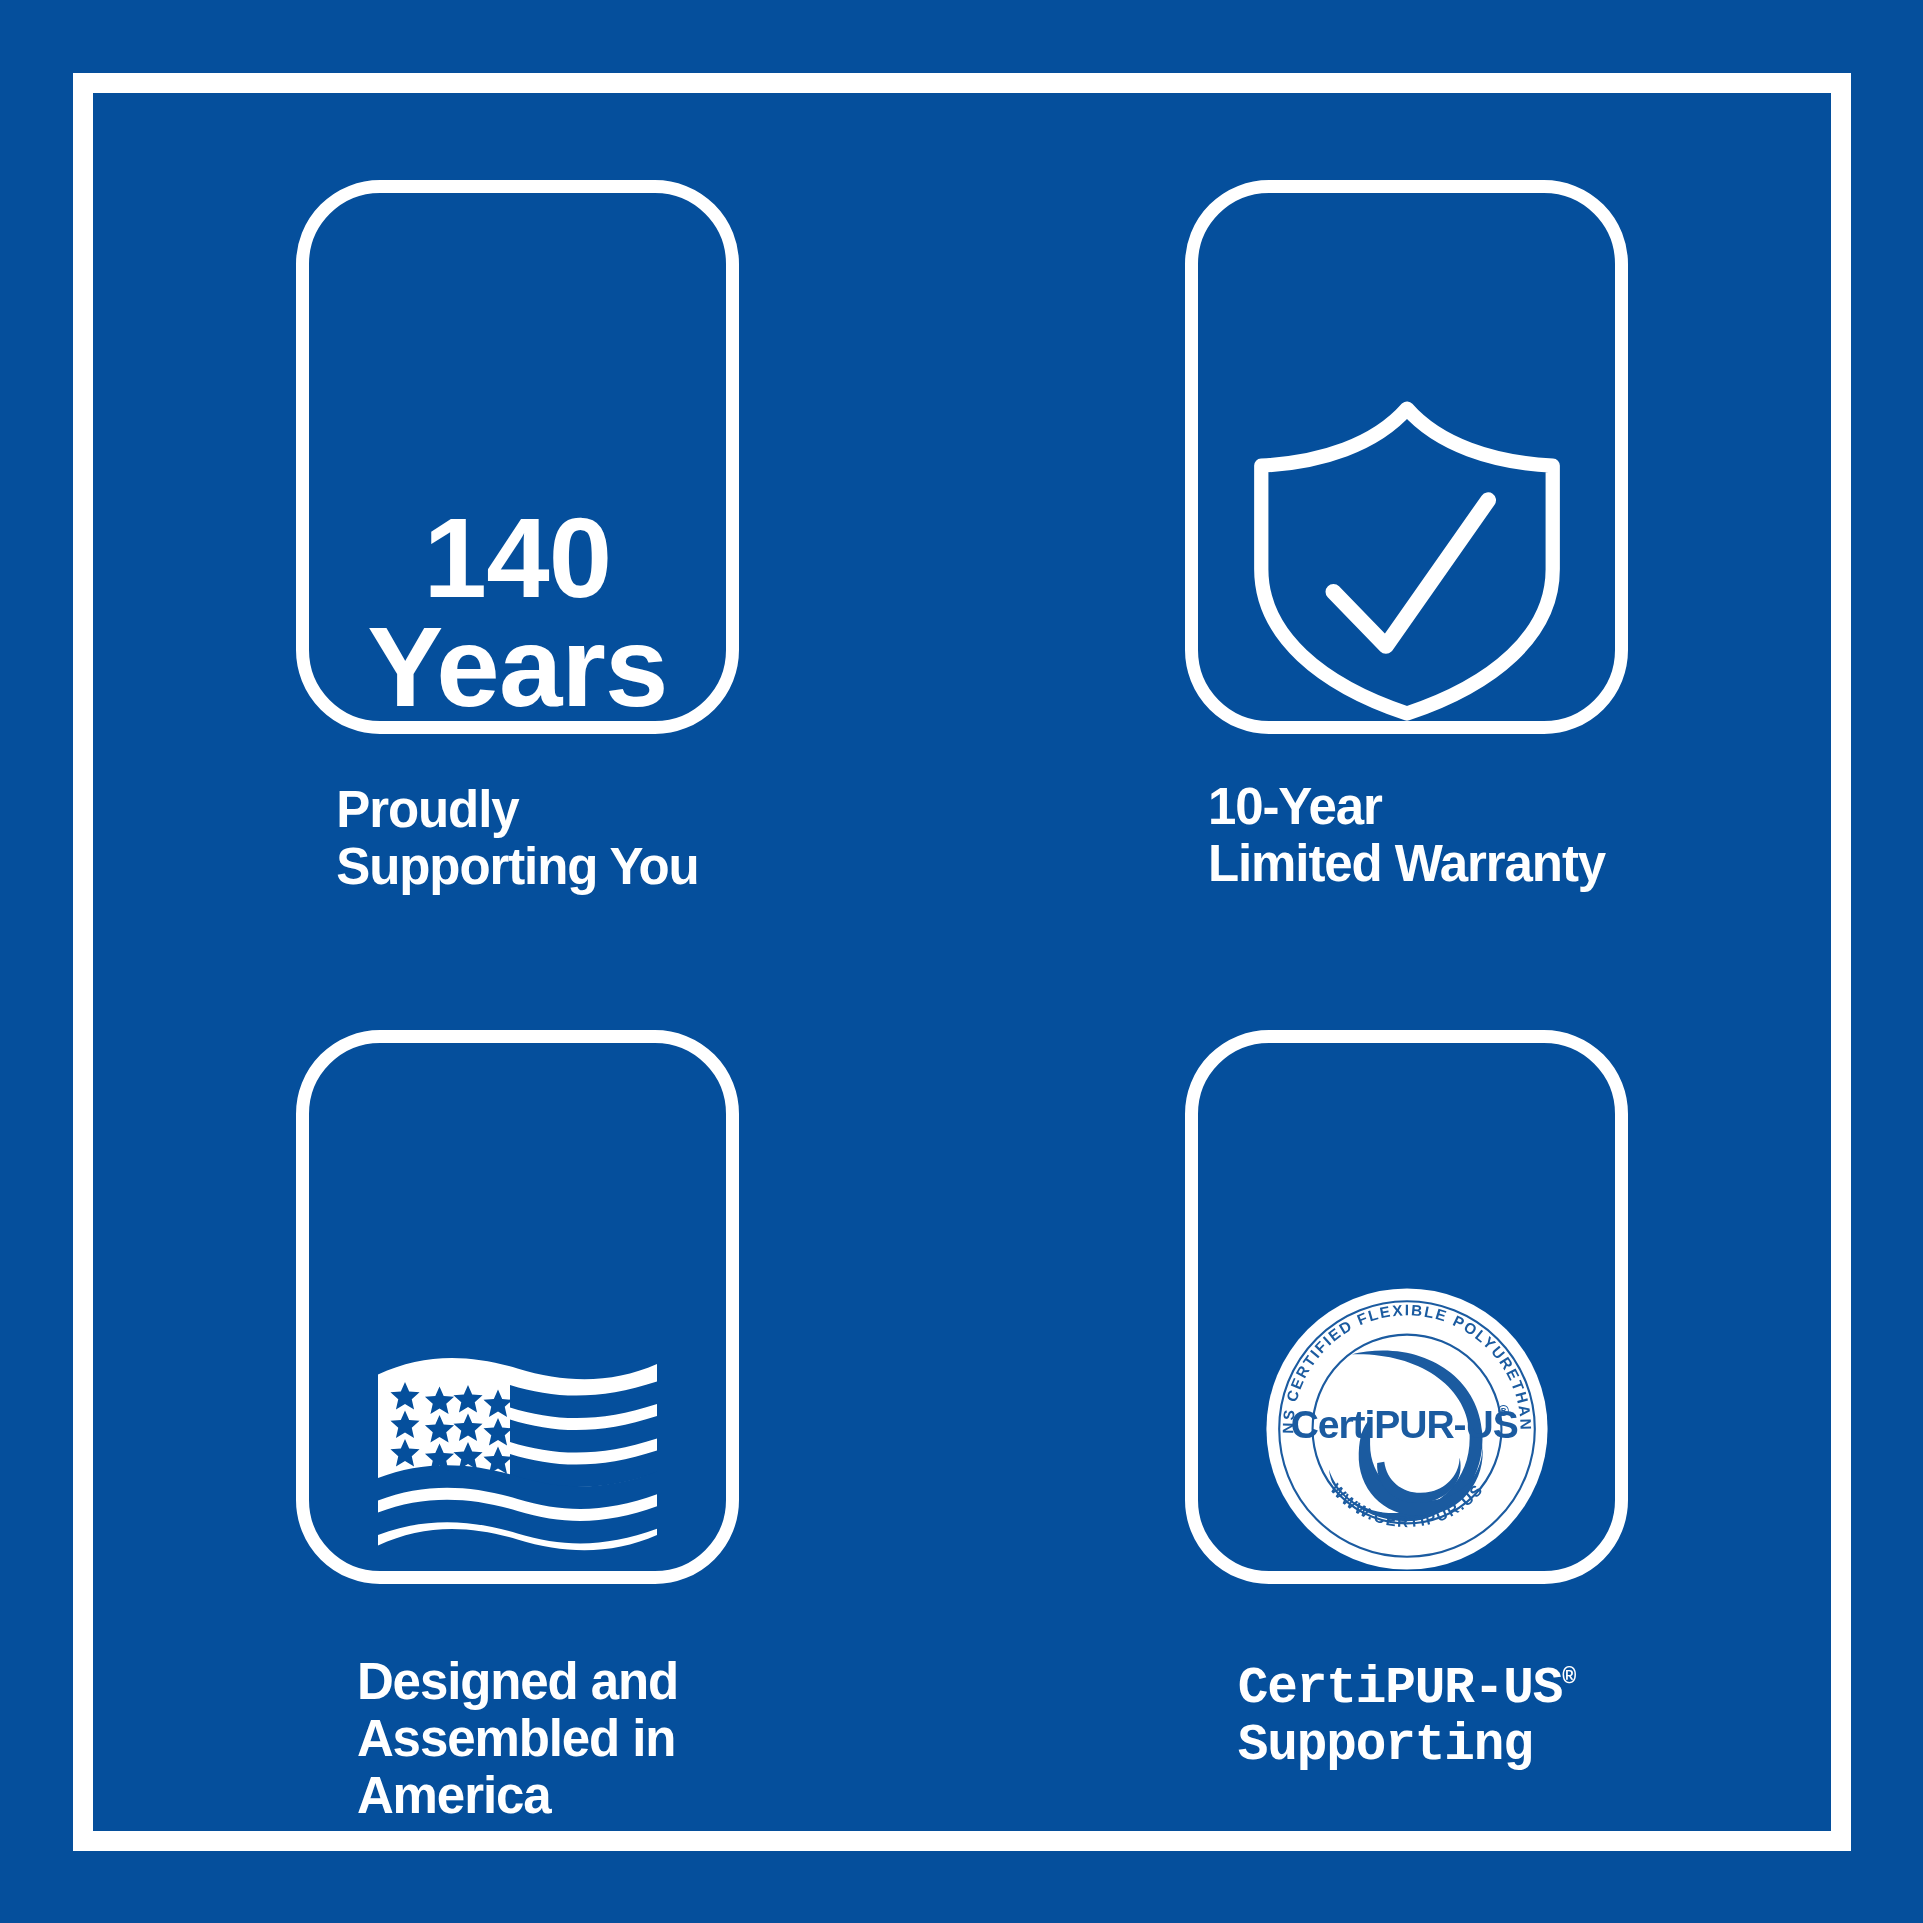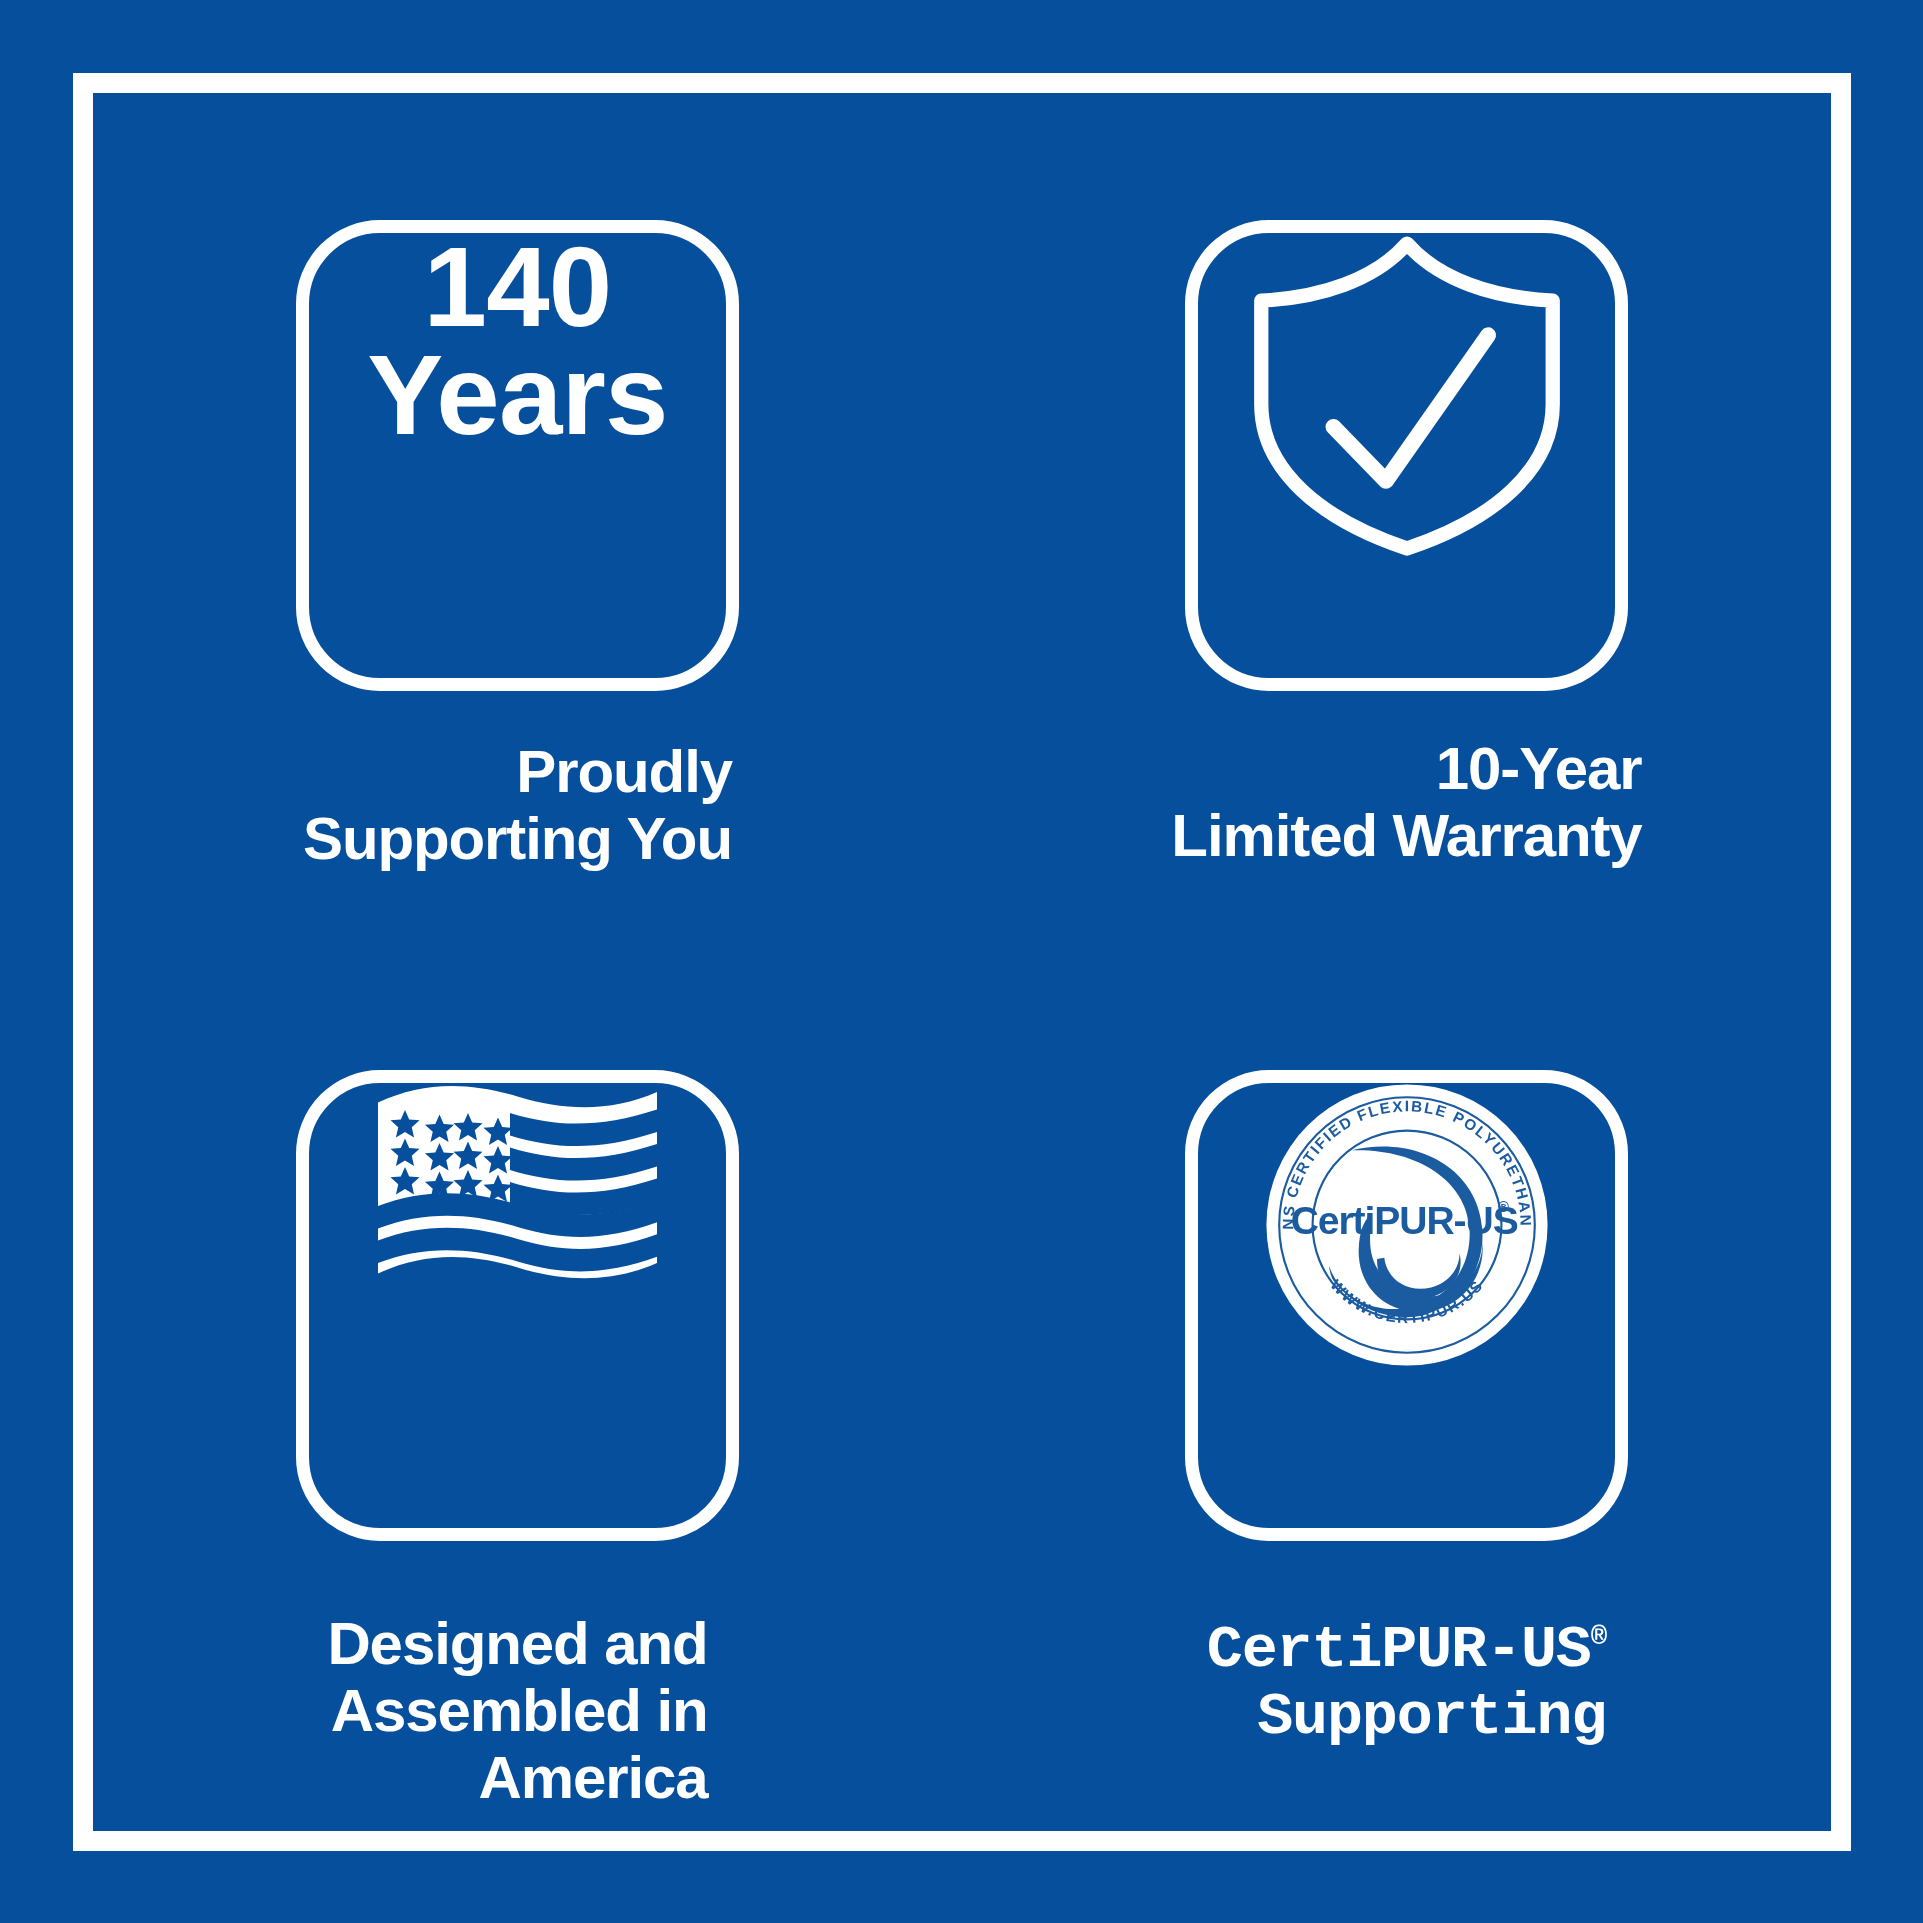--- a/index.html
+++ b/index.html
@@ -54,30 +54,29 @@
   }
 
   .cell-tl { padding-top: 107px; }
   .cell-tr { padding-top: 107px; }
   .cell-bl { padding-top: 68px; gap: 28px; }
   .cell-br { padding-top: 68px; gap: 35px; }
 
   
   .tile {
     width: 443px;
-    height: 471px;
+    height: 554px;
     border: 13.5px solid #ffffff;
     border-radius: 84px;
     box-sizing: border-box;
     display: flex;
-    align-items: flex-start;
+    align-items: flex-end;
     justify-content: center;
     flex: none;
     position: relative;
-    margin-top: 40px;
   }
 
   
   .years-wrap {
     text-align: center;
     line-height: 0.95;
     color: #ffffff;
     font-weight: 700;
     font-size: 114px;
     letter-spacing: -0.8px;
@@ -86,23 +85,23 @@
   .years-wrap .word { display: block; }
 
   
   .tile svg { display: block; }
 
   
   .caption {
     margin-top: 44px;
     color: #ffffff;
     font-weight: 700;
-    font-size: 60px;
+    font-size: 51px;
     line-height: 1.12;
-    text-align: right;
+    text-align: left;
     letter-spacing: -1.1px;
     max-width: 827px;
     white-space: pre-line;
   }
   .caption-tl { margin-top: 47px; }
   .caption-tr { }
   .caption-bl { margin-top: 41px; }
   .caption-br { margin-top: 41px; font-family: Liberation Mono, monospace; }
 
   .caption .reg {

